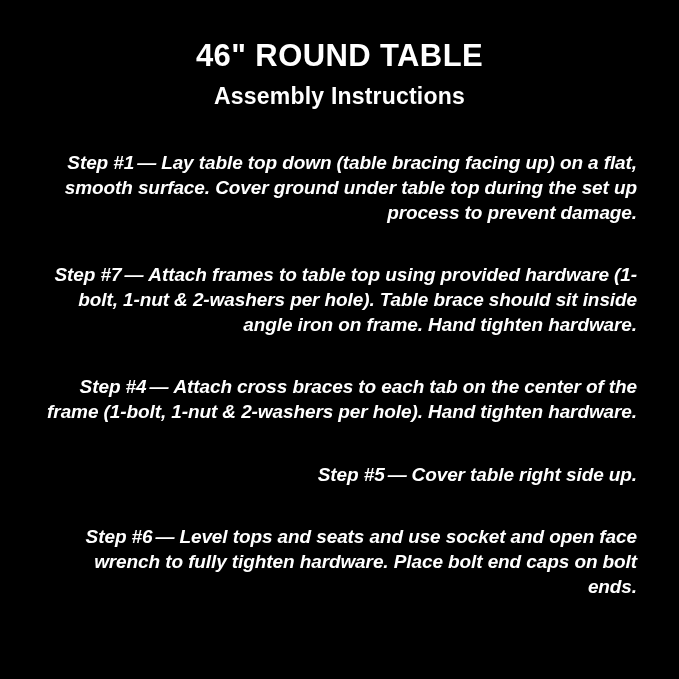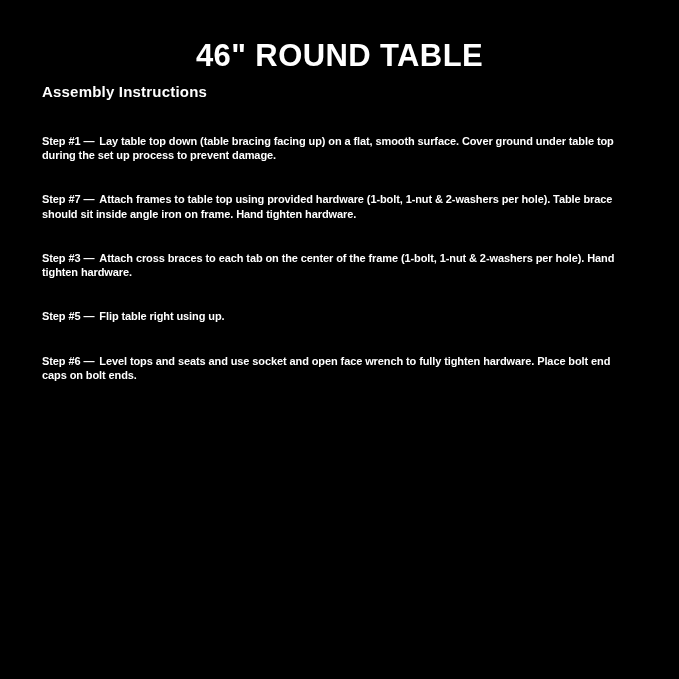--- a/index.html
+++ b/index.html
@@ -24,38 +24,40 @@
   }
   .title {
     text-align: center;
     font-size: 31px;
     font-weight: bold;
     letter-spacing: 0.4px;
     line-height: 1.15;
     margin: 4px 0 0 0;
   }
   .subtitle {
-    font-size: 15px;
+    text-align: center;
+    font-size: 23px;
     font-weight: bold;
     letter-spacing: 0.2px;
     line-height: 1.2;
     margin: 9px 0 0 0;
   }
   .steps {
     margin-top: 22px;
     display: flex;
     flex-direction: column;
   }
   .step {
-    font-size: 11px;
+    font-size: 19px;
     font-weight: bold;
     line-height: 1.30;
     letter-spacing: -0.1px;
     margin-bottom: 19px;
-    text-align: left;
+    text-align: right;
+    font-style: italic;
   }
   .step:last-child {
     margin-bottom: 0;
   }
   .step-label {
     white-space: nowrap;
   }
   .step-dash {
     padding: 0 5px 0 3px;
   }
@@ -75,25 +77,25 @@
     <p class="step">
       <span class="step-label">Step #1</span><span class="step-dash">—</span><span class="step-text">Lay table top down (table bracing facing up) on a flat, smooth surface. Cover ground under table top during the set up process to prevent damage.</span>
     </p>
 
     <p class="step">
       <span class="step-label">Step #7</span><span class="step-dash">—</span><span class="step-text">Attach frames to table top using provided hardware (1-bolt, 1-nut &amp; 2-washers per hole). Table brace should sit inside angle iron on frame. Hand tighten hardware.</span>
     </p>
 
 
     <p class="step">
-      <span class="step-label">Step #3</span><span class="step-dash">—</span><span class="step-text">Attach cross braces to each tab on the center of the frame (1-bolt, 1-nut &amp; 2-washers per hole). Hand tighten hardware.</span>
+      <span class="step-label">Step #4</span><span class="step-dash">—</span><span class="step-text">Attach cross braces to each tab on the center of the frame (1-bolt, 1-nut &amp; 2-washers per hole). Hand tighten hardware.</span>
     </p>
 
     <p class="step">
-      <span class="step-label">Step #5</span><span class="step-dash">—</span><span class="step-text">Flip table right using up.</span>
+      <span class="step-label">Step #5</span><span class="step-dash">—</span><span class="step-text">Cover table right side up.</span>
     </p>
 
     <p class="step">
       <span class="step-label">Step #6</span><span class="step-dash">—</span><span class="step-text">Level tops and seats and use socket and open face wrench to fully tighten hardware. Place bolt end caps on bolt ends.</span>
     </p>
 
   </div>
 </div>
 
 </body></html>

